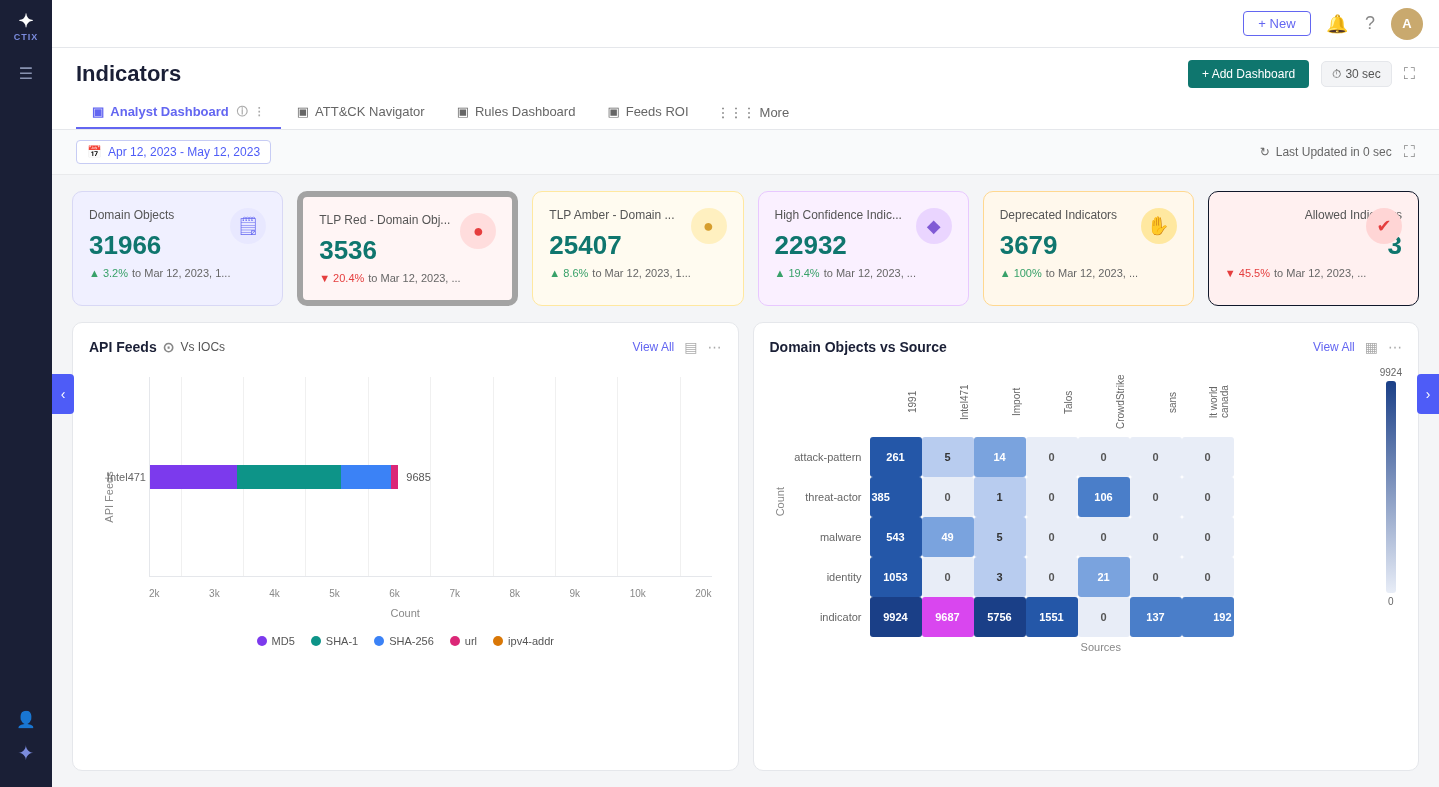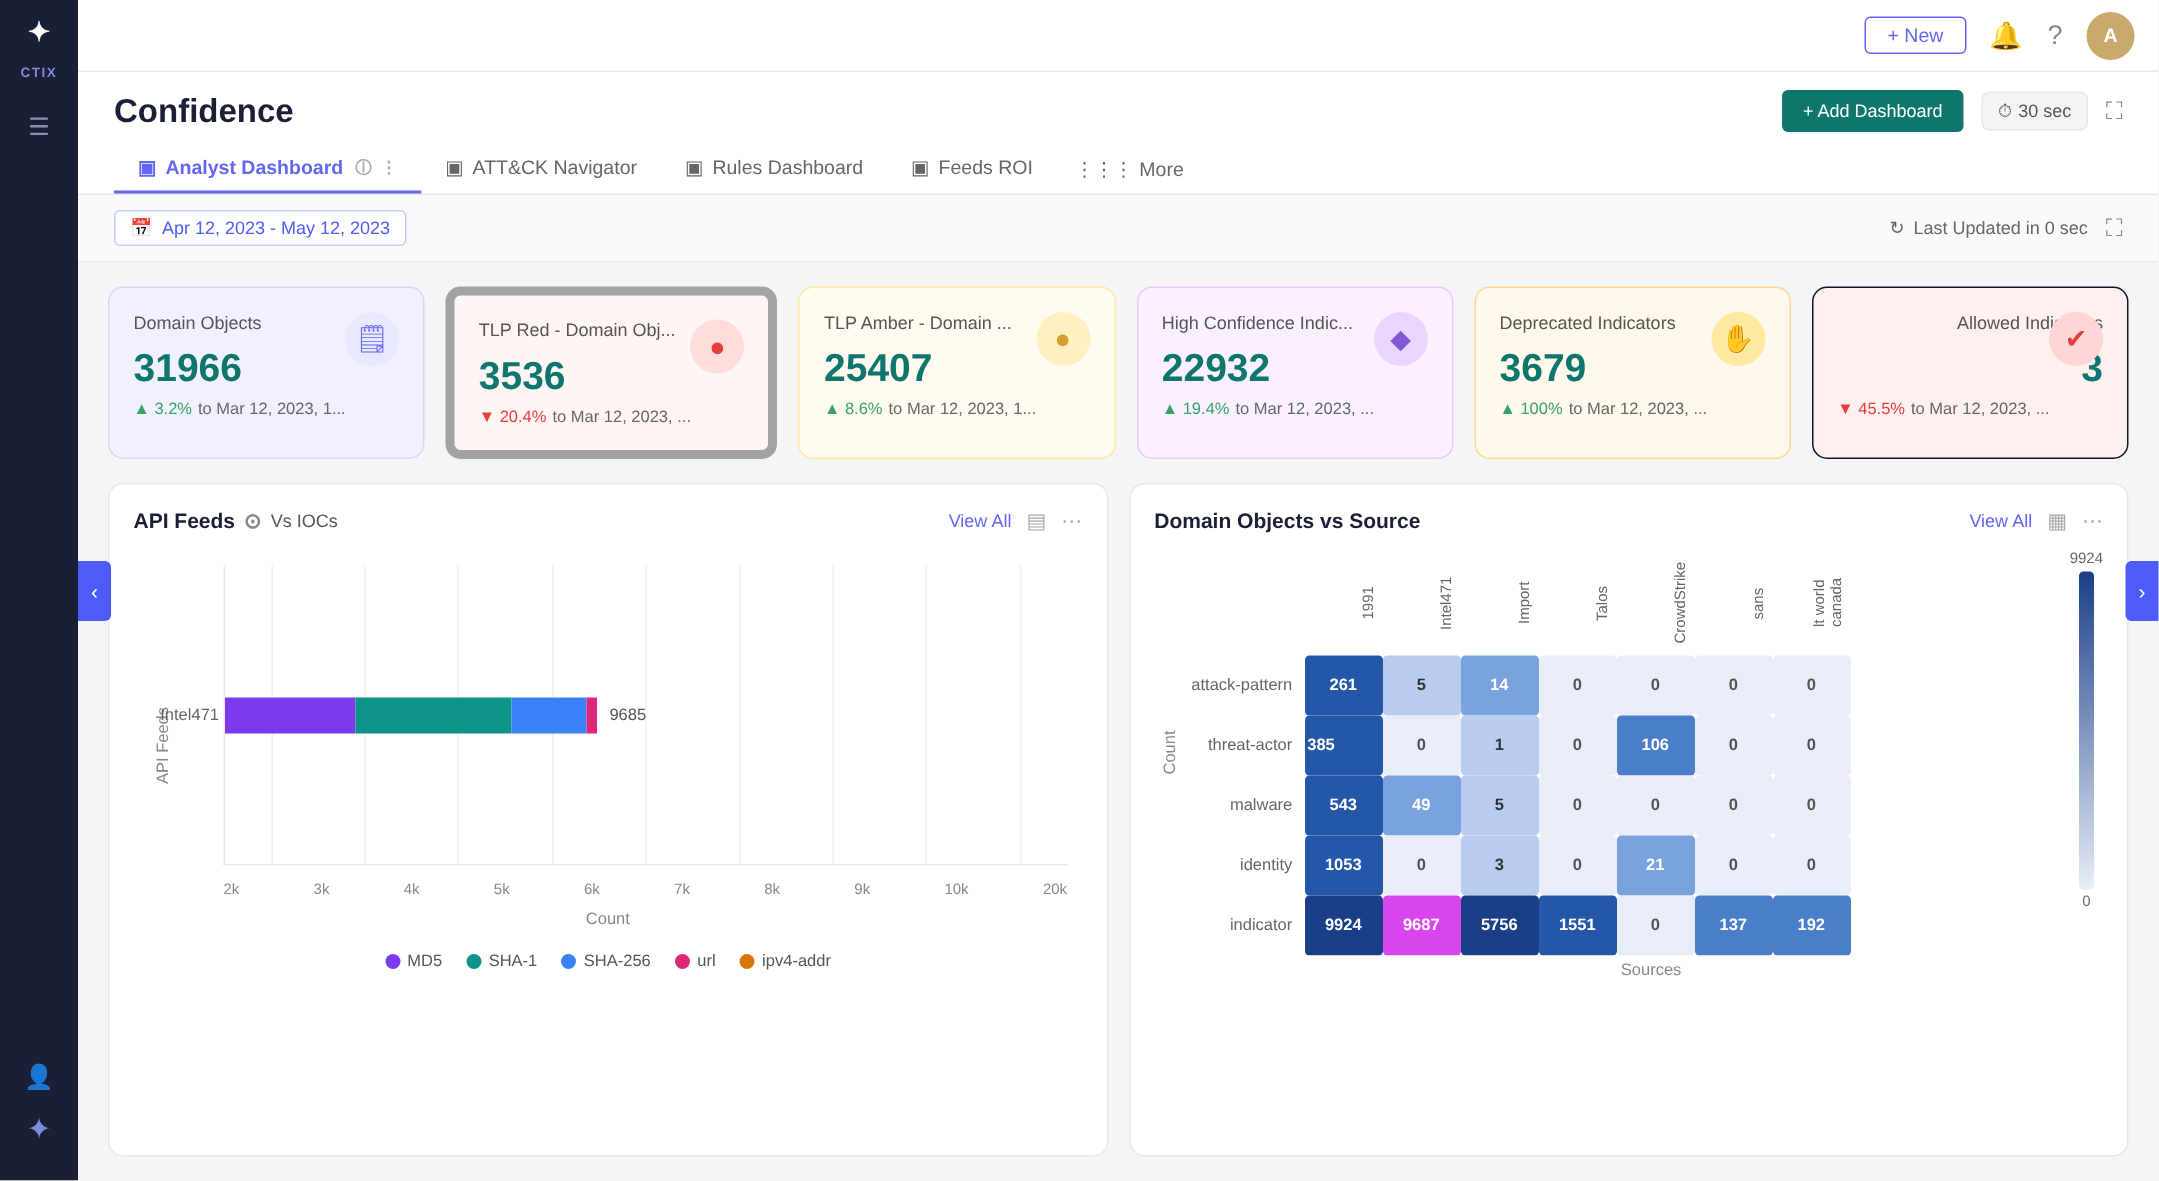--- a/index.html
+++ b/index.html
@@ -4,21 +4,21 @@
   <style>
     * { box-sizing: border-box; margin: 0; padding: 0; }
     body { font-family: -apple-system, BlinkMacSystemFont, 'Segoe UI', sans-serif; background: #f4f5f7; color: #333; font-size: 13px; overflow: hidden; }
 
     .app-shell { display: flex; height: 787px; width: 1439px; }
 
     
     .sidebar { width: 52px; background: #1a1f36; display: flex; flex-direction: column; align-items: center; padding: 10px 0; flex-shrink: 0; }
     .sidebar-logo { color: #fff; font-size: 10px; font-weight: 700; text-align: center; margin-bottom: 8px; }
     .sidebar-logo .logo-icon { font-size: 18px; }
-    .sidebar-brand { color: #7b8cde; font-size: 9px; letter-spacing: 1px; margin-top: 11px; }
+    .sidebar-brand { color: #7b8cde; font-size: 9px; letter-spacing: 1px; }
     .sidebar-spacer { flex: 1; }
     .sidebar-bottom { display: flex; flex-direction: column; align-items: center; gap: 12px; padding-bottom: 12px; }
     .sidebar-icon { color: #7b8cde; font-size: 16px; cursor: pointer; }
     .arrow-btn { width: 22px; height: 40px; background: #4e5cf7; color: white; border: none; cursor: pointer; display: flex; align-items: center; justify-content: center; font-size: 14px; position: absolute; top: 50%; transform: translateY(-50%); }
     .arrow-left { left: 52px; border-radius: 0 4px 4px 0; z-index: 10; }
     .arrow-right { right: 0; border-radius: 4px 0 0 4px; z-index: 10; }
 
     
     .main { flex: 1; display: flex; flex-direction: column; overflow: hidden; position: relative; }
 
@@ -109,21 +109,21 @@
       <button class="new-btn">+ New</button>
       <div class="topbar-icons">
         <span class="topbar-icon">🔔</span>
         <span class="topbar-icon">?</span>
         <div class="avatar">A</div>
       </div>
     </div>
 
     <div class="dash-header">
       <div class="dash-title-row">
-        <div class="dash-title">Confidence</div>
+        <div class="dash-title">Indicators</div>
         <div class="dash-actions">
           <button class="add-dash-btn">+ Add Dashboard</button>
           <div class="refresh-badge">
             <span>⏱</span>
             <span>30 sec</span>
           </div>
           <span class="expand-icon">⛶</span>
         </div>
       </div>
       <div class="tabs-row">
@@ -377,21 +377,21 @@
                     <td style="width: 52px; height: 40px; text-align: center; vertical-align: middle; font-size: 11px; font-weight: 600; border-radius: 3px; padding: 2px; background: rgb(232, 237, 247); color: rgb(85, 85, 85);">0</td>
                   </tr>
                   <tr>
                     <td style="text-align: right; padding-right: 8px; color: rgb(102, 102, 102); font-size: 11px; white-space: nowrap;">indicator</td>
                     <td style="width: 52px; height: 40px; text-align: center; vertical-align: middle; font-size: 11px; font-weight: 600; border-radius: 3px; padding: 2px; background: rgb(26, 63, 135); color: rgb(255, 255, 255);">9924</td>
                     <td style="width: 52px; height: 40px; text-align: center; vertical-align: middle; font-size: 11px; font-weight: 600; border-radius: 3px; padding: 2px; background: #d946ef; color: rgb(255, 255, 255);">9687</td>
                     <td style="width: 52px; height: 40px; text-align: center; vertical-align: middle; font-size: 11px; font-weight: 600; border-radius: 3px; padding: 2px; background: rgb(26, 63, 135); color: rgb(255, 255, 255);">5756</td>
                     <td style="width: 52px; height: 40px; text-align: center; vertical-align: middle; font-size: 11px; font-weight: 600; border-radius: 3px; padding: 2px; background: rgb(36, 87, 168); color: rgb(255, 255, 255);">1551</td>
                     <td style="width: 52px; height: 40px; text-align: center; vertical-align: middle; font-size: 11px; font-weight: 600; border-radius: 3px; padding: 2px; background: rgb(232, 237, 247); color: rgb(85, 85, 85);">0</td>
                     <td style="width: 52px; height: 40px; text-align: center; vertical-align: middle; font-size: 11px; font-weight: 600; border-radius: 3px; padding: 2px; background: rgb(74, 126, 201); color: rgb(255, 255, 255);">137</td>
-                    <td style="width: 52px; height: 40px; text-align: center; vertical-align: middle; font-size: 11px; font-weight: 600; border-radius: 3px; padding: 2px; background: rgb(74, 126, 201); color: rgb(255, 255, 255);">192</td>
+                    <td style="width: 52px; height: 40px; text-align: right; vertical-align: middle; font-size: 11px; font-weight: 600; border-radius: 3px; padding: 2px; background: rgb(74, 126, 201); color: rgb(255, 255, 255);">192</td>
                   </tr>
                 </tbody>
               </table>
             </div>
 
           <div style="display:flex; flex-direction:column; align-items:center; margin-left:8px; font-size:10px; color:#666; height:240px;">
             <span>9924</span>
             <div style="flex:1; width:10px; background:linear-gradient(to bottom,#1a3f87,#e8edf7); border-radius:3px; margin:3px 0;"></div>
             <span>0</span>
           </div>

